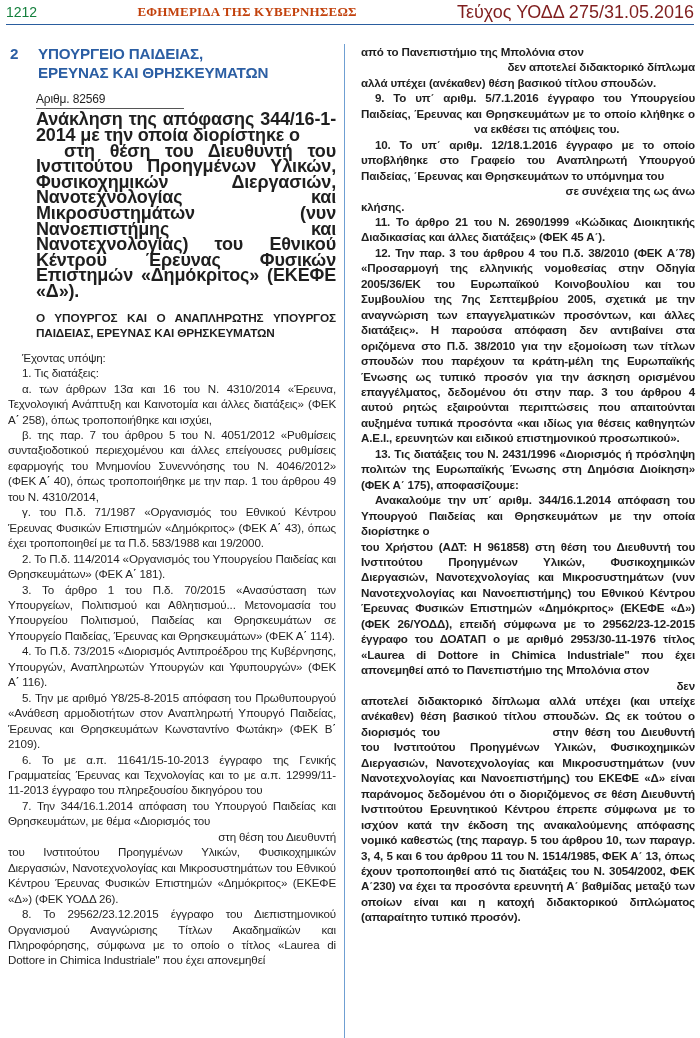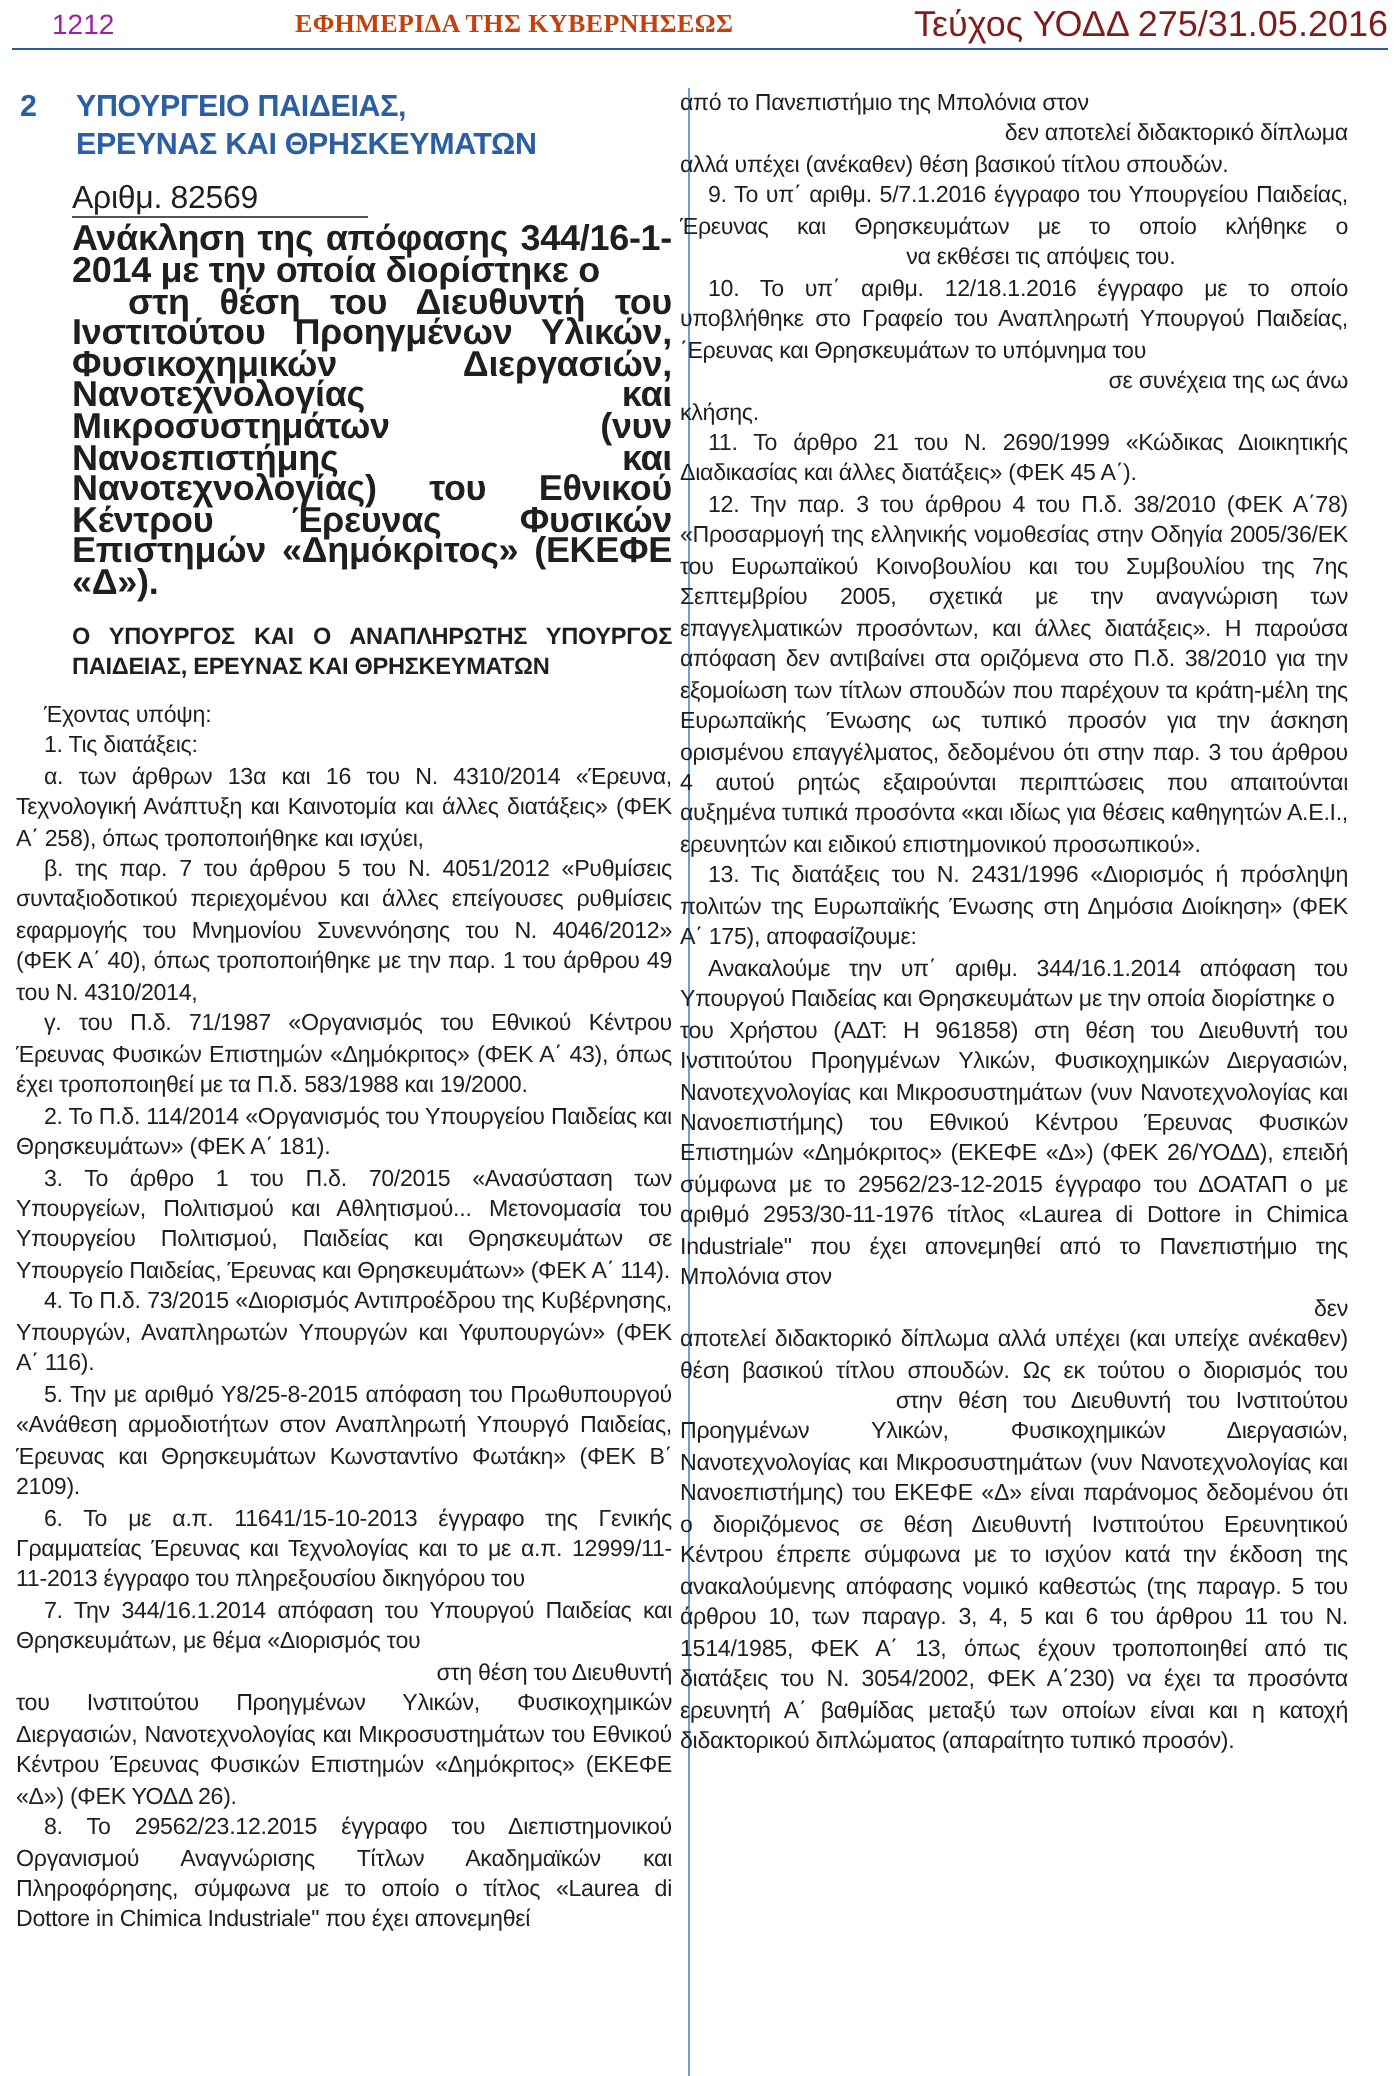--- a/index.html
+++ b/index.html
@@ -6,46 +6,46 @@
     body {
       width: 700px; height: 1038px; overflow: hidden; position: relative;
       font-family: "DejaVu Sans", sans-serif; color: #1f1f1f;
     }
     .header {
       position: absolute; left: 6px; right: 6px; top: 0; height: 24px;
       border-bottom: 1.5px solid #2a5d9f;
       display: flex; align-items: center; justify-content: space-between;
       font-family: "Liberation Sans", sans-serif;
     }
-    .header .page-num { font-size: 14px; color: #a21caf; margin-left: 20px; }
+    .header .page-num { font-size: 14px; color: #15803d; }
     .header .gazette-title {
       font-family: "Liberation Serif", serif; font-weight: bold;
       font-size: 13px; color: #c2410c; letter-spacing: 0.2px;
     }
     .header .issue { font-size: 18px; color: #7f1d1d; }
     .col {
       position: absolute; top: 44px; bottom: 0;
       font-family: "Liberation Sans", sans-serif;
       font-size: 11.6px; line-height: 15.45px; text-align: justify;
       letter-spacing: -0.15px;
     }
     .col-left { left: 8px; width: 328px; }
-    .col-right { left: 340px; width: 334px; }
+    .col-right { left: 361px; width: 334px; font-weight: bold; }
     .divider {
       position: absolute; left: 344px; top: 44px; bottom: 0;
       width: 1.3px; background: #6f9fd2;
     }
     .ministry {
       display: flex; color: #2b5ea3; font-weight: bold;
       font-size: 15.2px; line-height: 19px; margin-bottom: 10px;
     }
     .ministry .num { width: 28px; flex: 0 0 28px; padding-left: 2px; }
     .ministry .name { flex: 1; }
     .decision-no {
-      margin-left: 28px; width: 148px; font-size: 16px;
+      margin-left: 28px; width: 148px; font-size: 12px;
       padding-bottom: 1px; border-bottom: 1.2px solid #555;
       margin-bottom: 3px; margin-left: 28px; text-indent: 0;
     }
     .subject {
       margin-left: 28px; font-weight: bold; font-size: 18px;
       line-height: 15.6px; text-align: justify; margin-bottom: 11px;
     }
     .authority {
       margin-left: 28px; font-weight: bold; font-size: 11.8px;
       line-height: 15.6px; margin-bottom: 8px;

